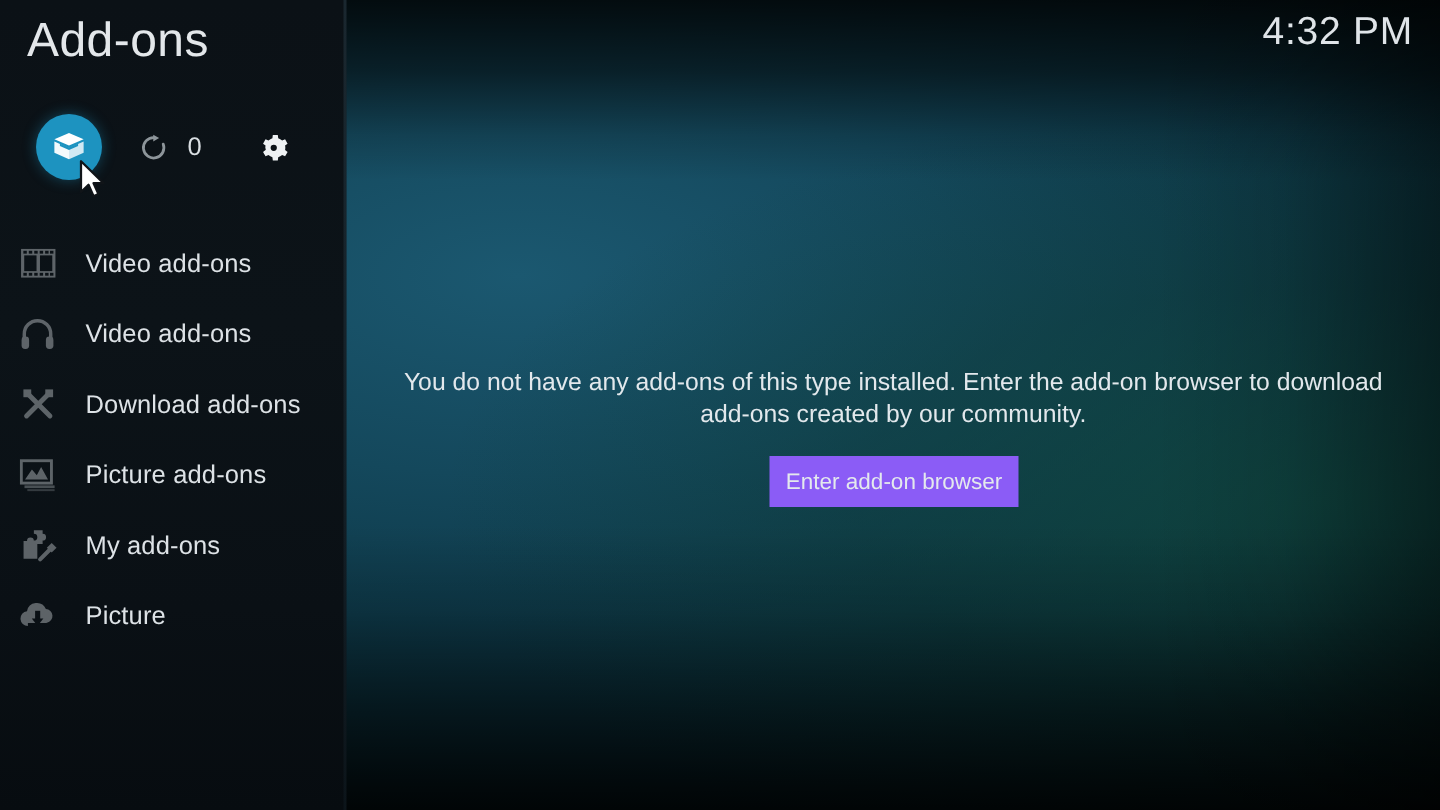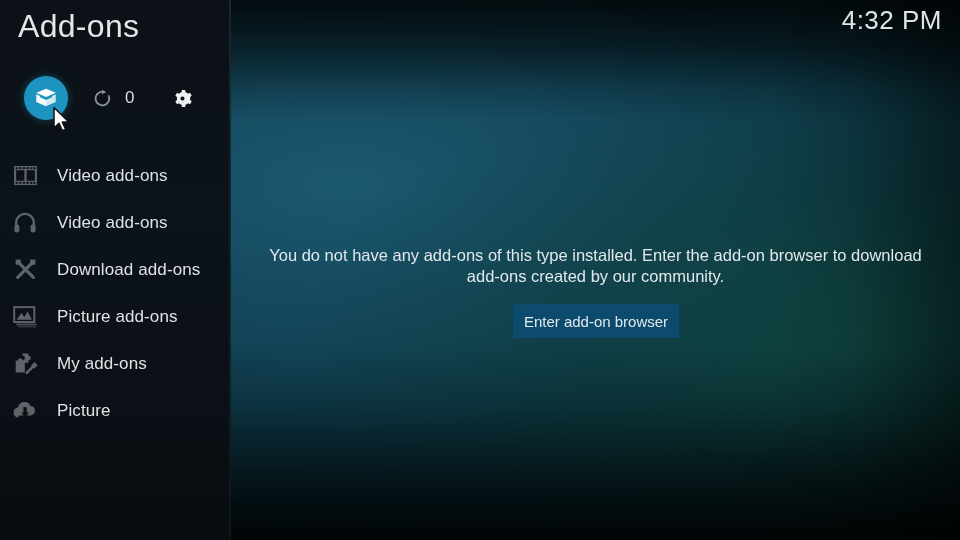--- a/index.html
+++ b/index.html
@@ -130,21 +130,21 @@
     font-size:16.5px;
     color:#e2e8ec;
     line-height:1.28;
     padding:0 26px;
     font-weight:400;
   }
   #browser-btn {
     position:absolute;
     left:282px; top:304px;
     width:166px; height:34px;
-    background:#0c4a6e;
+    background:#8b5cf6;
     display:flex; align-items:center; justify-content:center;
     color:#e4e9ed;
     font-size:15px;
     border:none;
     font-family:"Liberation Sans", sans-serif;
     cursor:pointer;
   }
 </style>
 </head>
 <body>

